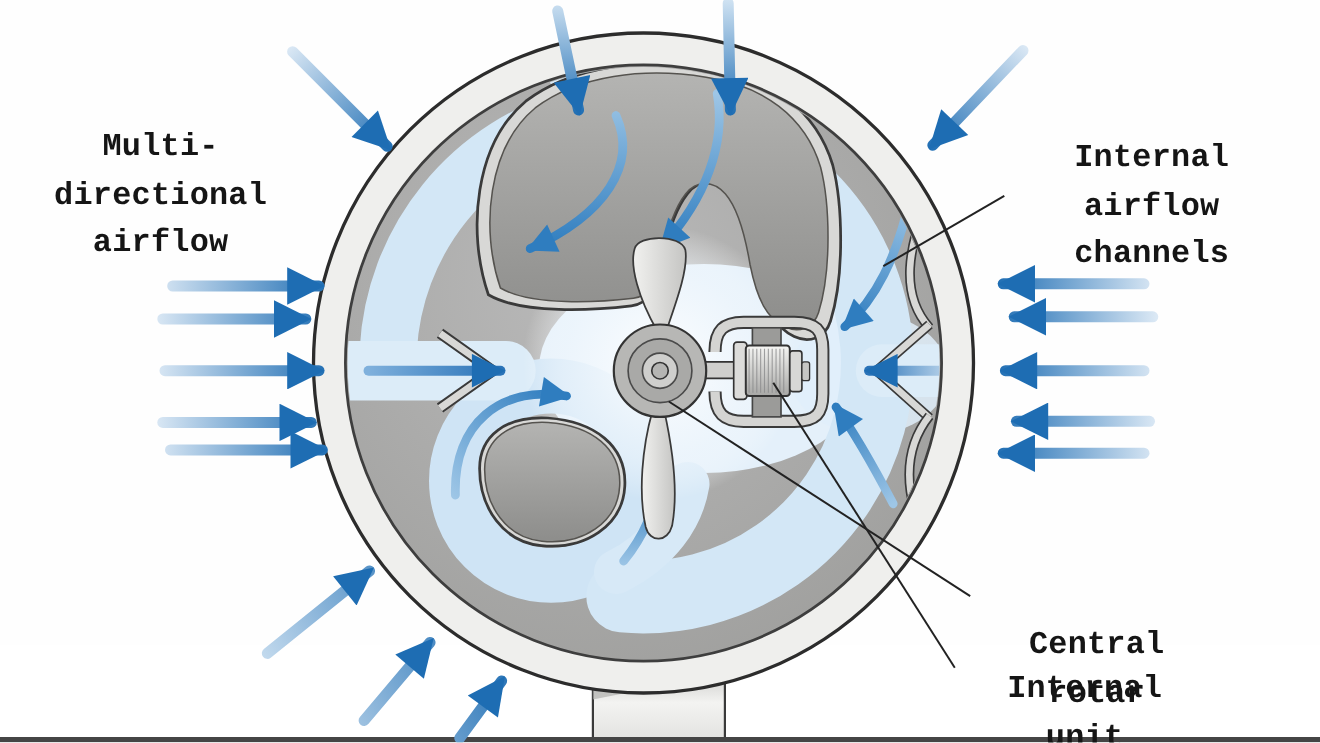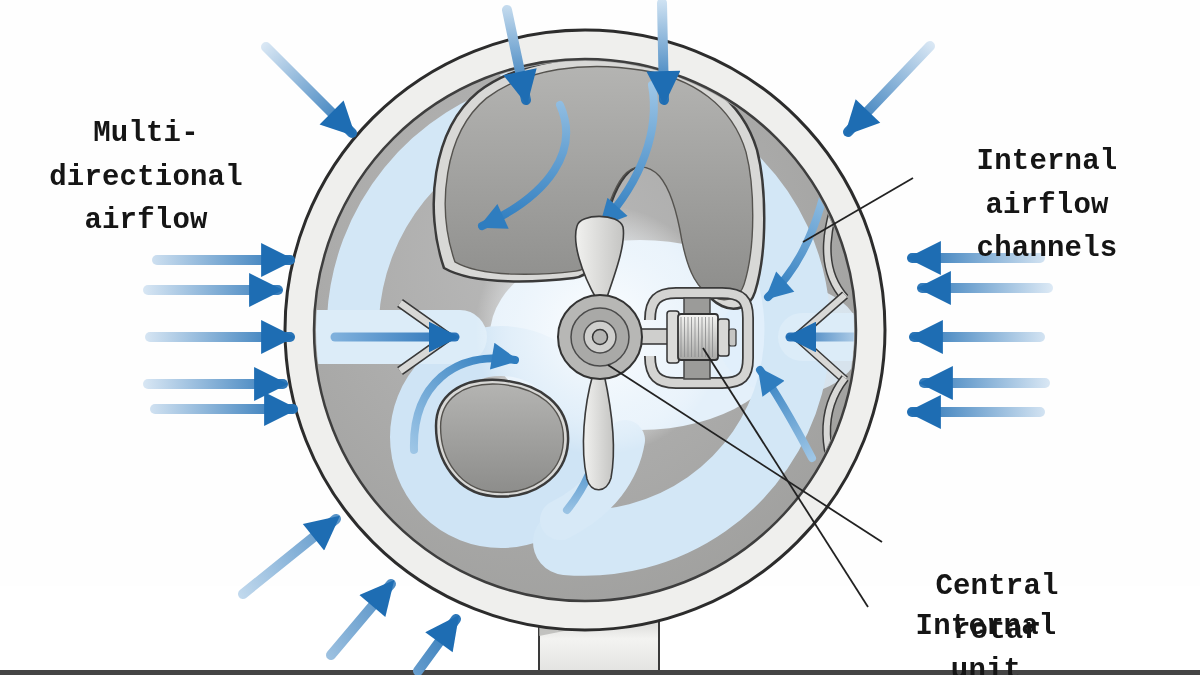--- a/index.html
+++ b/index.html
@@ -1,21 +1,21 @@
 <!DOCTYPE html>
 <html style="--arrow-blue-dark: #1e6db3; --arrow-blue-mid: #2f7dbf; --channel-light-blue: #d3e7f6; --body-gray: #a6a6a4; --ring-gray: #efefed; --wall-gray: #d8d8d6; --outline-dark: #333333; --label-text: #151515;"><head>
 <meta charset="utf-8">
 <style>
   html,body{margin:0;padding:0;background:#ffffff;width:1200px;height:675px;overflow:hidden;}
   .stage{position:relative;width:1200px;height:586px;background:#fefefe;font-family:Liberation Mono, monospace;padding-left:24px;}
   .stage svg{position:absolute;left:0;top:0;}
   .lbl{position:absolute;font-weight:700;font-size:29px;line-height:1.5;text-align:center;
        color:var(--label-text,#151515);letter-spacing:0.2px;}
   .lbl-multi{left:16px;top:112px;width:260px;}
-  .lbl-internal{left:927px;top:140px;width:240px;}
+  .lbl-internal{left:927px;top:122px;width:240px;}
   .lbl-central{left:897px;top:531px;width:200px;margin-top:34px;}
   .lbl-generator{left:876px;top:605px;width:220px;}
 </style>
 </head>
 <body>
 
 <div class="stage">
 
 <svg width="1200" height="675" viewBox="0 0 1200 675">
   <defs>

